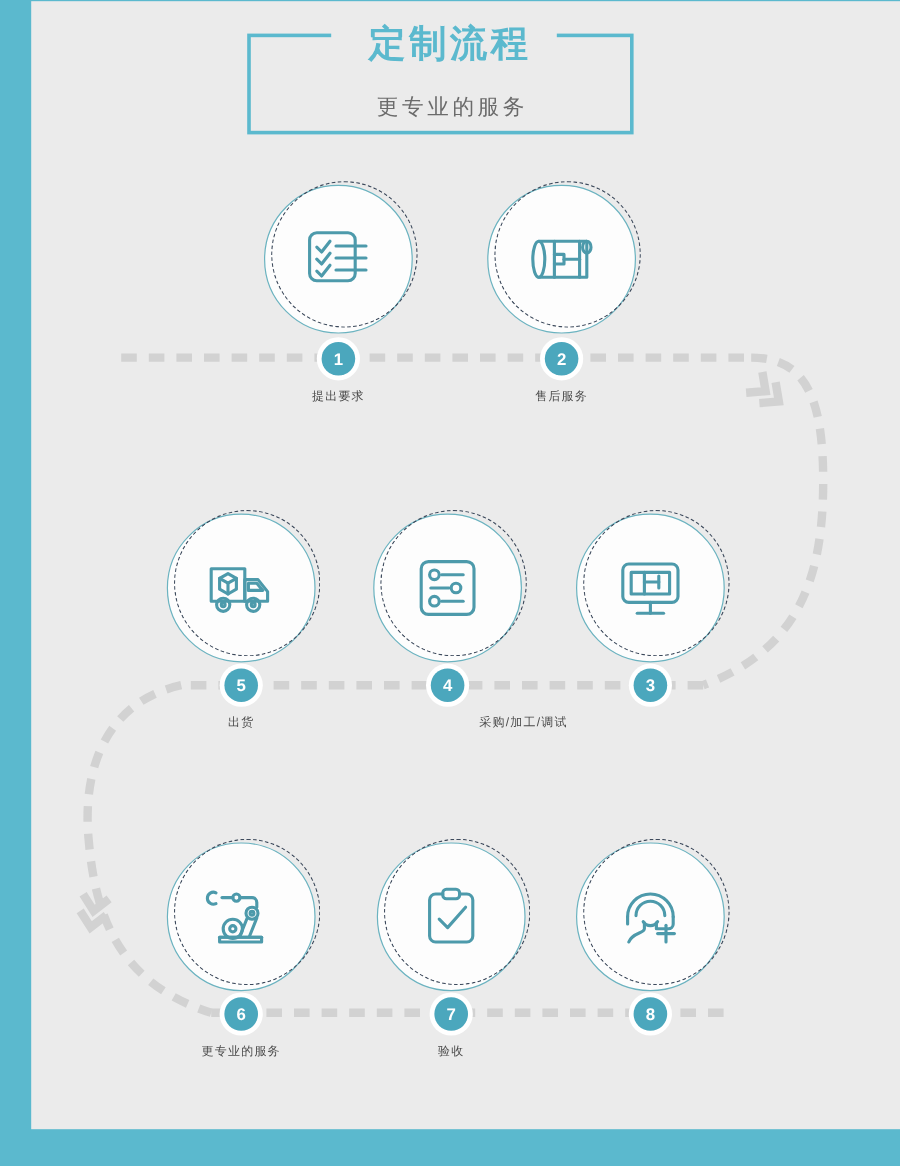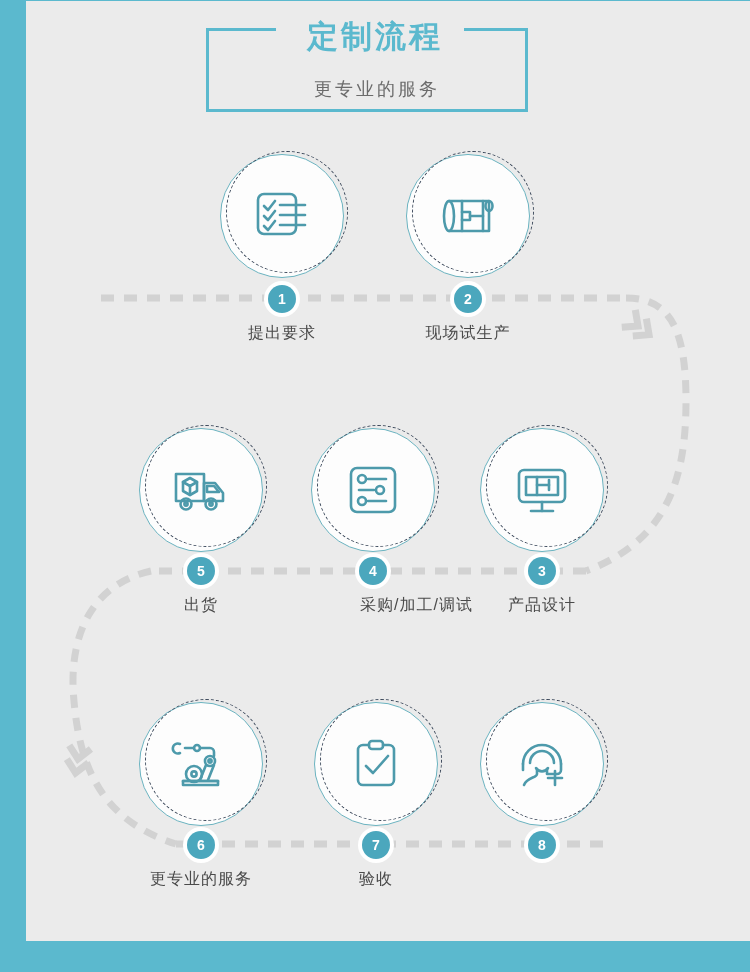--- a/index.html
+++ b/index.html
@@ -79,21 +79,21 @@
     border-radius:50%;
     background:#4ba7bd;
     color:#ffffff;
     font-size:14px;font-weight:bold;
     display:flex;align-items:center;justify-content:center;
     line-height:1;
   }
   .caption{
     position:absolute;left:-35px;width:200px;
     text-align:center;
-    font-size:16px;color:#4a4a4a;
+    font-size:10px;color:#4a4a4a;
     letter-spacing:1px;
     white-space:nowrap;
   }
 </style>
 </head>
 <body>
 
 <div class="page">
 
   <div class="header">
@@ -163,21 +163,21 @@
           <line x1="33" y1="31" x2="46" y2="31"></line>
           <line x1="25" y1="16" x2="25" y2="27"></line>
           <line x1="25" y1="35" x2="25" y2="46"></line>
         </svg>
       </div>
     </div>
     <div class="badge-wrap" style="top:130px;">
       <div class="badge-halo"></div>
       <div class="badge">2</div>
     </div>
-    <div class="caption" style="top:172px;">现场试生产</div>
+    <div class="caption" style="top:172px;">售后服务</div>
   </div>
 
   <div class="node" style="left:451px;top:424px;">
     <div class="circle-wrap">
       <div class="disc"></div>
       <div class="dashring"></div>
       <div class="glyph">
         <svg width="62" height="62" viewBox="0 0 62 62" fill="none" stroke="#4d9aab" stroke-width="2.6" stroke-linecap="round" stroke-linejoin="round">
           <rect x="8" y="11" width="46" height="32" rx="5"></rect>
           <rect x="15" y="18" width="32" height="18"></rect>
@@ -186,21 +186,20 @@
           <line x1="38" y1="21" x2="38" y2="31"></line>
           <line x1="31" y1="43" x2="31" y2="52"></line>
           <line x1="20" y1="52" x2="42" y2="52"></line>
         </svg>
       </div>
     </div>
     <div class="badge-wrap" style="top:128px;">
       <div class="badge-halo"></div>
       <div class="badge">3</div>
     </div>
-    <div class="caption" style="top:170px;">产品设计</div>
   </div>
 
   <div class="node" style="left:282px;top:424px;">
     <div class="circle-wrap">
       <div class="disc"></div>
       <div class="dashring"></div>
       <div class="glyph">
         <svg width="62" height="62" viewBox="0 0 62 62" fill="none" stroke="#4d9aab" stroke-width="2.6" stroke-linecap="round" stroke-linejoin="round">
           <rect x="9" y="9" width="44" height="44" rx="6"></rect>
           <circle cx="20" cy="20" r="4"></circle>

